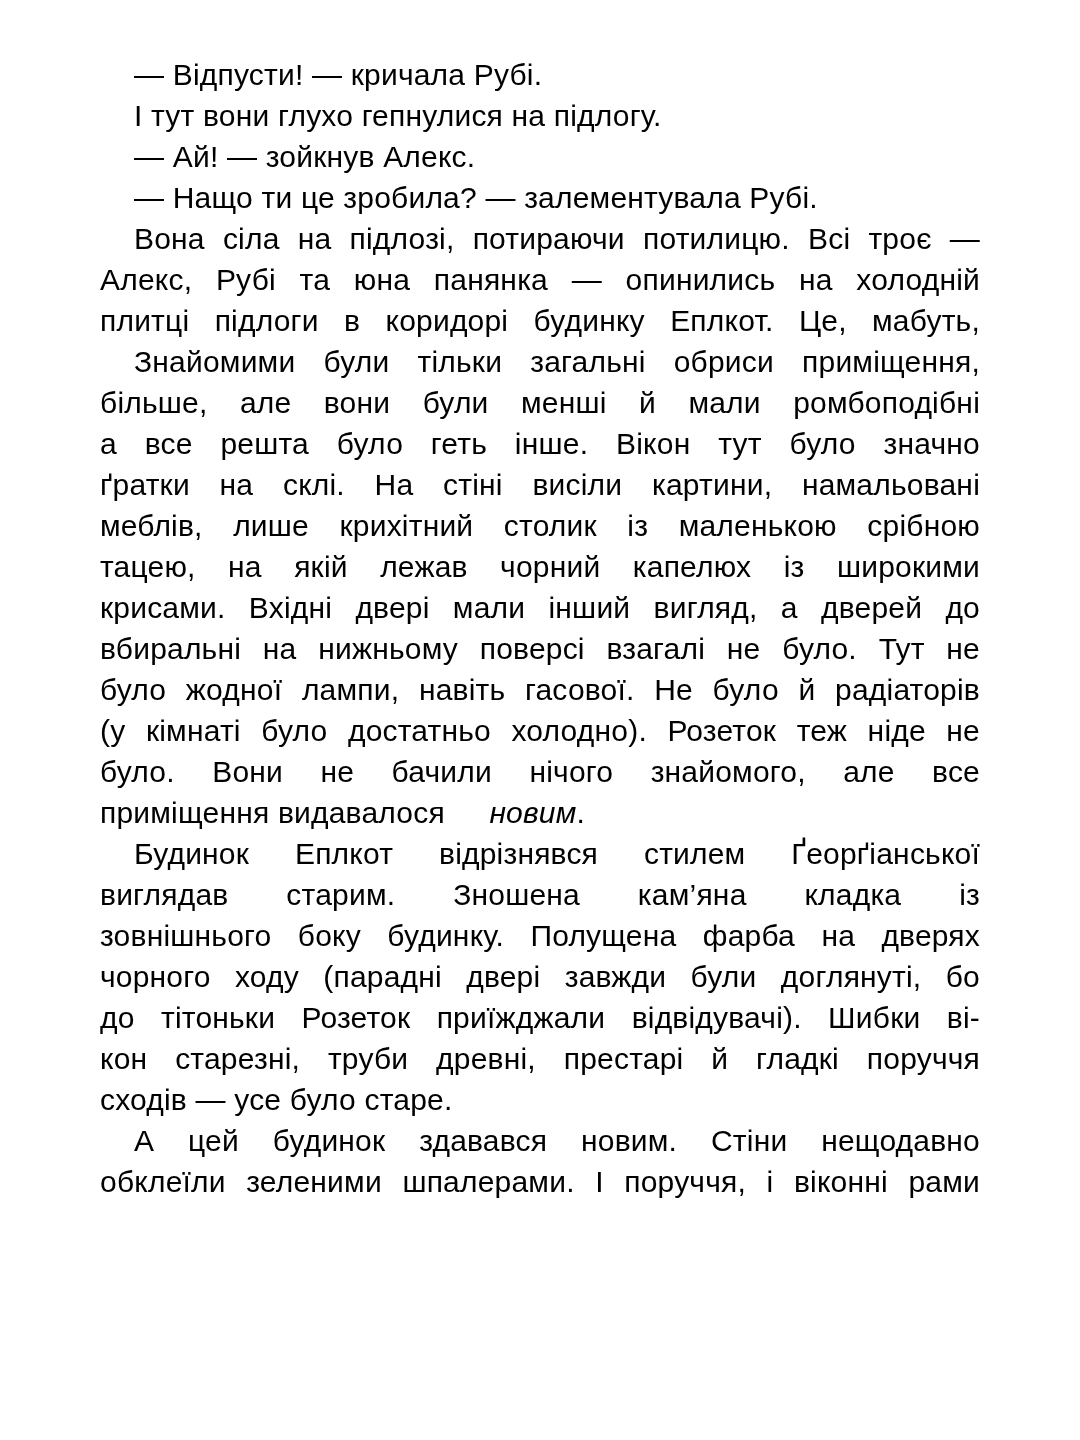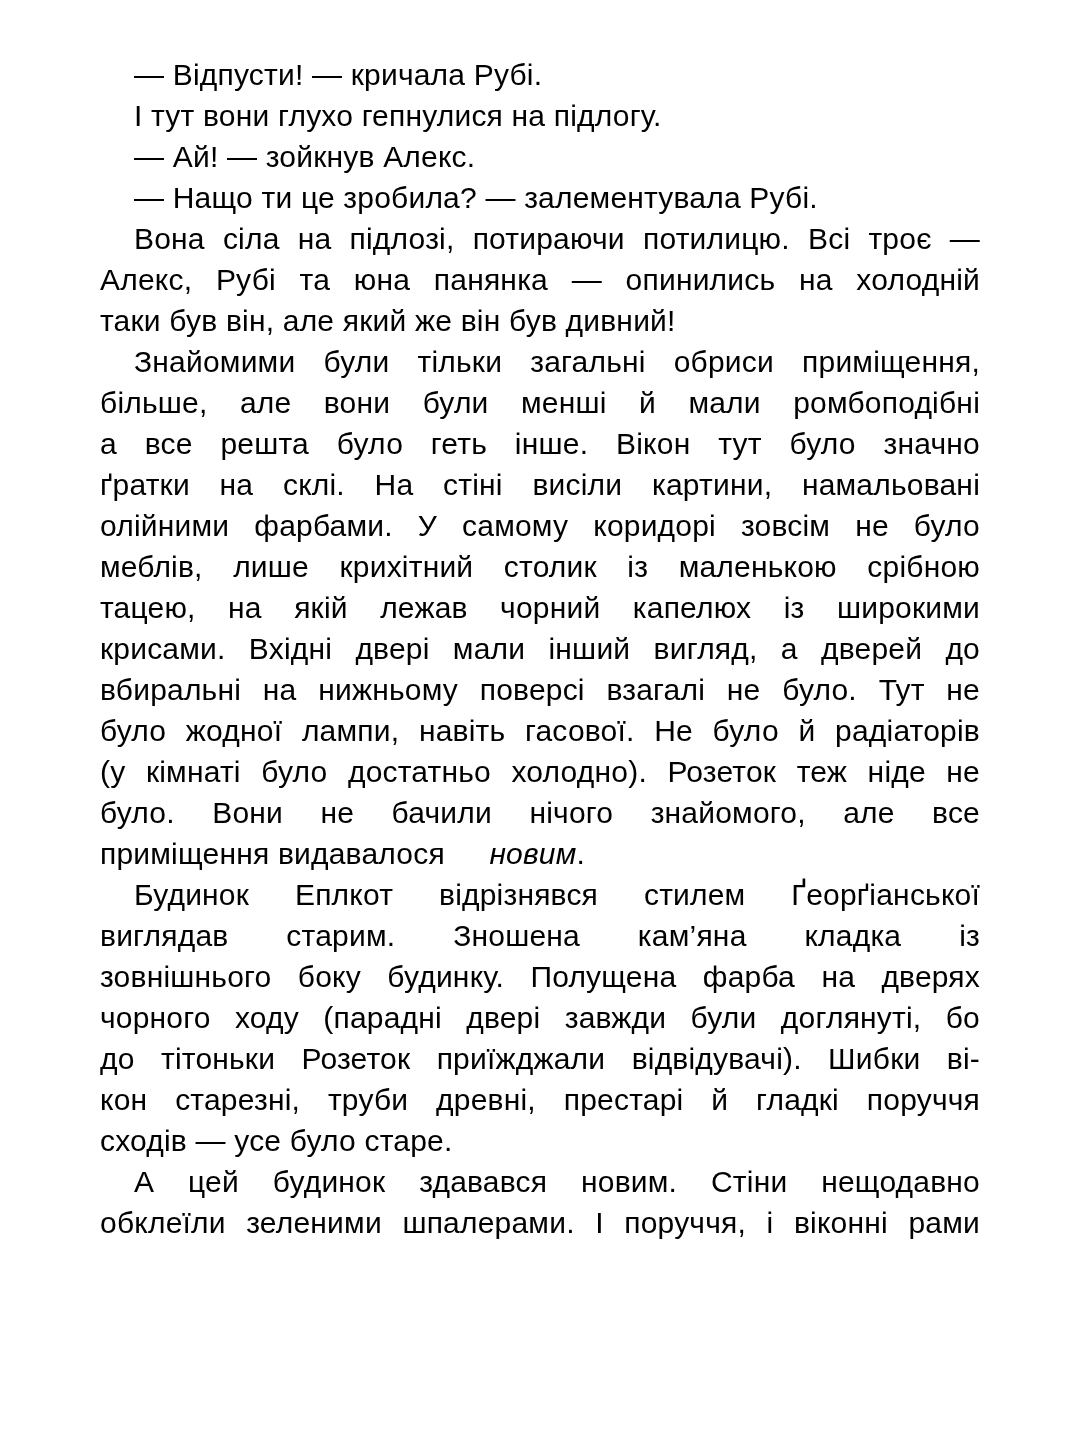--- a/index.html
+++ b/index.html
@@ -71,28 +71,27 @@
       </div>
       <div class="paragraph">
         <div class="text-line first-line"><span class="">— Ай! — зойкнув Алекс.</span></div>
       </div>
       <div class="paragraph">
         <div class="text-line first-line"><span class="">— Нащо ти це зробила? — залементувала Рубі.</span></div>
       </div>
       <div class="paragraph">
         <div class="text-line justified first-line"><span class="">Вона сіла на підлозі, потираючи потилицю. Всі троє —</span></div>
         <div class="text-line justified"><span class="">Алекс, Рубі та юна панянка — опинились на холодній</span></div>
-        <div class="text-line"><span class="">таки був він, але який же він був дивний!</span></div>
+        <div class="text-line justified"><span class="">плитці підлоги в коридорі будинку Еплкот. Це, мабуть,</span></div>
       </div>
       <div class="paragraph">
         <div class="text-line justified first-line"><span class="">Знайомими були тільки загальні обриси приміщення,</span></div>
         <div class="text-line justified"><span class="">більше, але вони були менші й мали ромбоподібні</span></div>
         <div class="text-line justified"><span class="">а все решта було геть інше. Вікон тут було значно</span></div>
         <div class="text-line justified"><span class="">ґратки на склі. На стіні висіли картини, намальовані</span></div>
-        <div class="text-line justified"><span class="">олійними фарбами. У самому коридорі зовсім не було</span></div>
         <div class="text-line justified"><span class="">меблів, лише крихітний столик із маленькою срібною</span></div>
         <div class="text-line justified"><span class="">тацею, на якій лежав чорний капелюх із широкими</span></div>
         <div class="text-line justified"><span class="">крисами. Вхідні двері мали інший вигляд, а дверей до</span></div>
         <div class="text-line justified"><span class="">вбиральні на нижньому поверсі взагалі не було. Тут не</span></div>
         <div class="text-line justified"><span class="">було жодної лампи, навіть гасової. Не було й радіаторів</span></div>
         <div class="text-line justified"><span class="">(у кімнаті було достатньо холодно). Розеток теж ніде не</span></div>
         <div class="text-line justified"><span class="">було. Вони не бачили нічого знайомого, але все</span></div>
         <div class="text-line"><span class="">приміщення видавалося </span><span class="seg-italic">новим</span><span class="">.</span></div>
       </div>
       <div class="paragraph">

